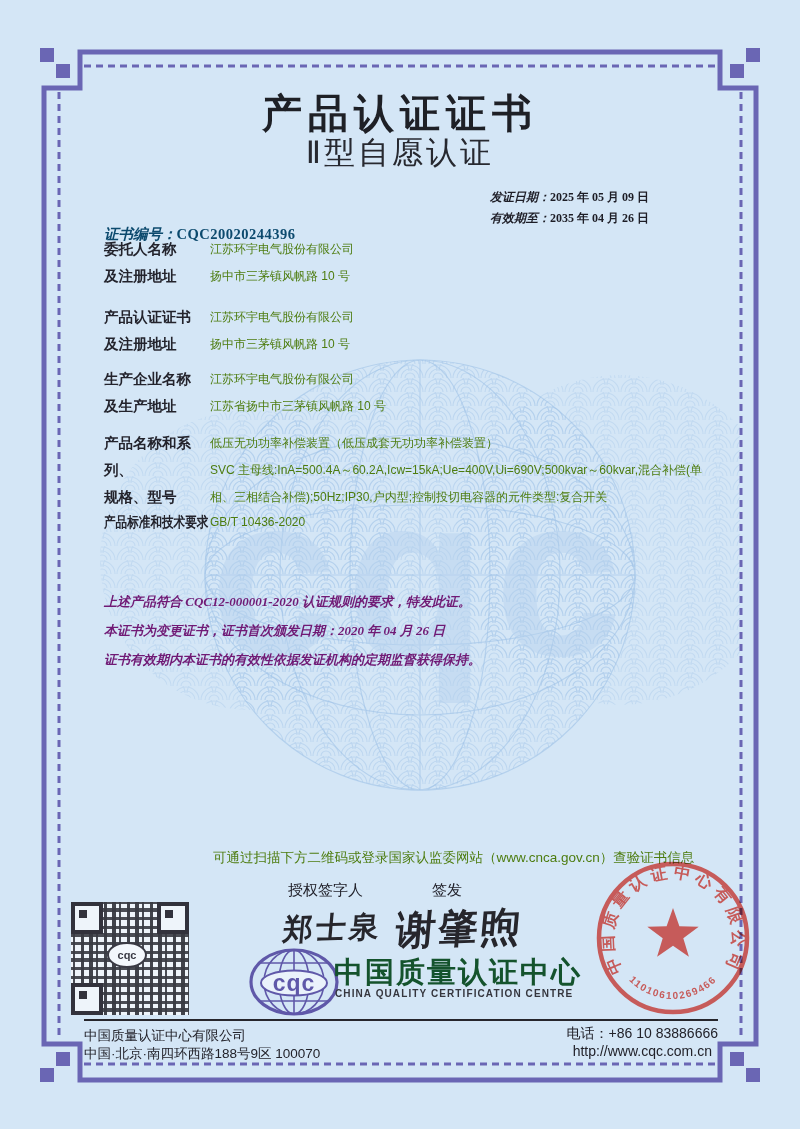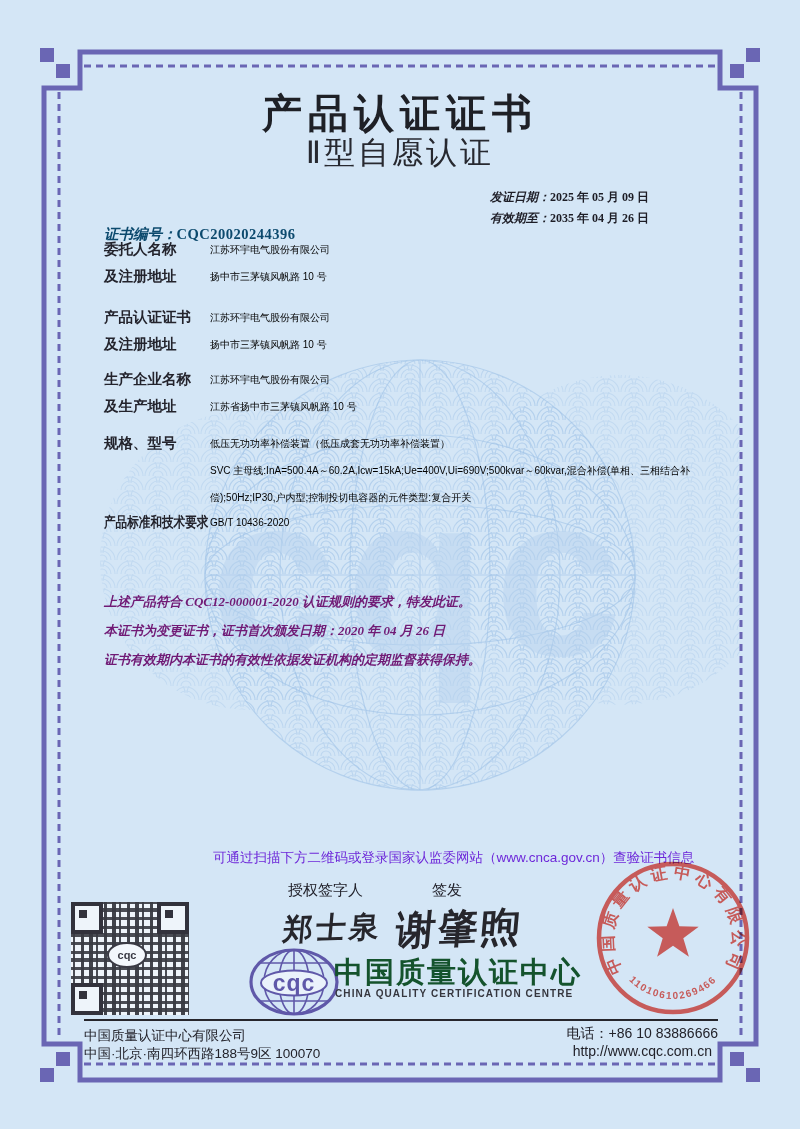--- a/index.html
+++ b/index.html
@@ -18,29 +18,29 @@
   .kai{font-family:"Liberation Serif",serif;font-style:italic;}
   .certno{left:104px;top:190px;font-size:14.5px;font-weight:bold;color:#0c4a6e;margin-top:35px;}
   .certno .num{font-style:normal;letter-spacing:.5px;}
   .dates{left:490px;top:187px;font-size:12px;font-weight:bold;line-height:21px;color:#1d1d26;}
   .dates .num{font-style:normal;}
 
   
   .frow{position:absolute;left:104px;width:616px;display:flex;}
   .flab{flex:none;width:106px;font-weight:bold;font-size:14.5px;line-height:27px;color:#23232c;}
   .flab.cond{width:106px;white-space:nowrap;transform:scaleX(.80);transform-origin:0 50%;}
-  .fval{width:510px;font-size:10px;line-height:27px;color:#000000;}
+  .fval{width:510px;font-size:12px;line-height:27px;color:#4d7c0f;}
   #fr0{top:236px}#fr1{top:304px}#fr2{top:366px}#fr3{top:430px}#fr4{top:509px}#fr5{top:547px}
 
   
   .stmts{left:104px;top:592px;width:610px;}
   .stmts p{margin:0 0 10px 0;font-size:13px;line-height:19px;font-weight:bold;color:#701a75;}
 
   
-  .verify{left:213px;top:849px;font-size:13.5px;font-weight:500;color:#6d28d9;}
+  .verify{left:213px;top:849px;font-size:13.5px;font-weight:500;color:#4d7c0f;}
   .siglabel{font-size:15px;color:#22222b;top:881px;}
   .sig{font-weight:bold;color:#26262c;transform:rotate(-2deg) skewX(-7deg);
        font-family:"Liberation Serif",serif;}
   .sig1{left:283px;top:908px;font-size:30px;letter-spacing:3px;}
   .sig2{left:396px;top:901px;font-size:40px;letter-spacing:2px;}
 
   
   .orgcn{left:334px;top:953px;font-size:29px;font-weight:600;letter-spacing:2px;color:#14532d;}
   .orgen{left:335px;top:988px;font-size:10px;font-weight:bold;letter-spacing:1.1px;color:#35363e;}
 
@@ -151,20 +151,21 @@
       <div>生产企业名称</div>
       <div>及生产地址</div>
     </div>
     <div class="fval">
       <div>江苏环宇电气股份有限公司</div>
       <div>江苏省扬中市三茅镇风帆路 10 号</div>
     </div>
   </div>
   <div class="frow" id="fr3">
     <div class="flab">
+      <div>产品名称和系列、</div>
       <div>规格、型号</div>
     </div>
     <div class="fval">
       <div>低压无功功率补偿装置（低压成套无功功率补偿装置）</div>
       <div>SVC 主母线:InA=500.4A～60.2A,Icw=15kA;Ue=400V,Ui=690V;500kvar～60kvar,混合补偿(单相、三相结合补偿);50Hz;IP30,户内型;控制投切电容器的元件类型:复合开关</div>
     </div>
   </div>
   <div class="frow" id="fr4">
     <div class="flab cond">产品标准和技术要求</div>
     <div class="fval">GB/T 10436-2020</div>

